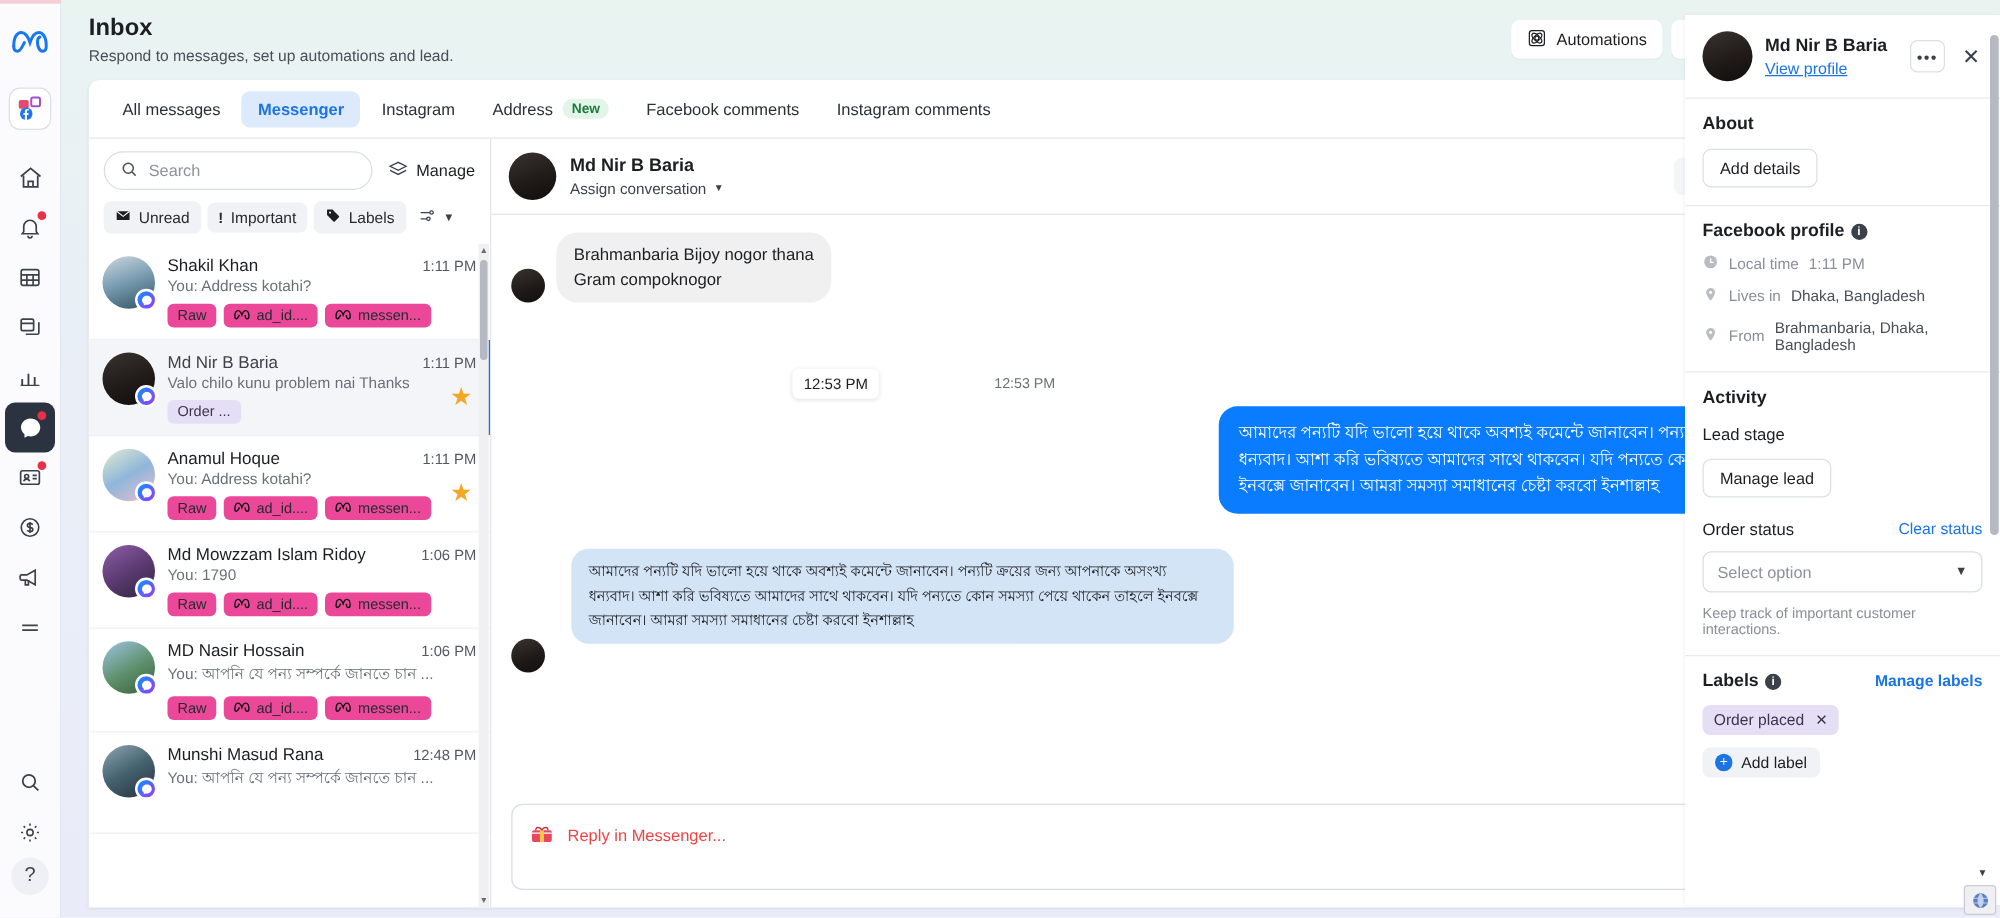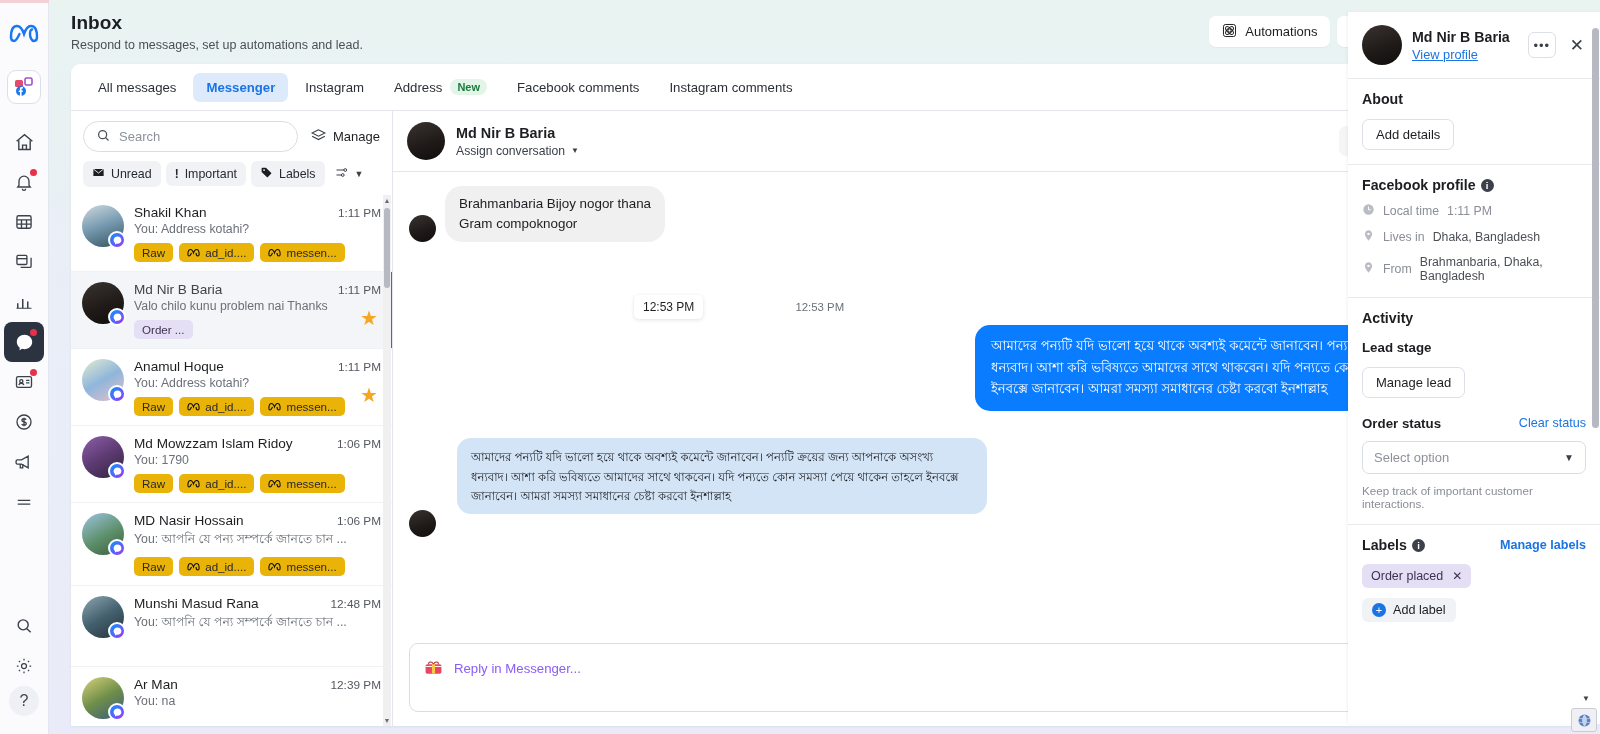--- a/index.html
+++ b/index.html
@@ -141,21 +141,21 @@
   .conv-name { font-size: 13.6px; color: #1c1e21; font-weight: 500; flex: 1 1 auto;
     white-space: nowrap; overflow: hidden; text-overflow: ellipsis; }
   .conv.sel .conv-name { color: #3f434a; }
   .conv-time { font-size: 11.8px; color: #545860; white-space: nowrap; padding-left: 6px;}
   .conv-snip {
     font-size: 12.3px; color: #6b7078; margin-top: 2px;
     white-space: nowrap; overflow: hidden; text-overflow: ellipsis;
   }
   .conv-tags { display: flex; gap: 6px; margin-top: 7px; align-items: center; }
   .ctag {
-    background: #eab308; border-radius: 5px; padding: 3px 8px; font-size: 11.6px;
+    background: #ec4899; border-radius: 5px; padding: 3px 8px; font-size: 11.6px;
     color: #262a30; display: flex; align-items: center; gap: 5px; white-space: nowrap;
   }
   .ctag.purple { background: #e5dff5; color: #3c3352; }
   .star { color: #f5a623; font-size: 20px; line-height: 1; }
   .conv-star { position: absolute; right: 14px; bottom: 20px; }
 
   
   .vscroll {
     position: absolute; right: 1px; width: 8px; background: #f0f0f2;
   }
@@ -212,21 +212,21 @@
   .replied { font-size: 11.3px; color: #5a5e66; margin: 6px 0 4px 48px; display:flex; align-items:center; gap:3px;}
   .read-dot { width:11px; height:11px; border-radius:50%; background:#111; align-self:flex-end; margin-left:6px; }
 
   
   .composer { padding: 0 16px 14px 16px; flex: 0 0 auto; }
   .comp-box {
     border: 1px solid #d9dde5; border-radius: 9px; height: 69px;
     position: relative; background: #fff; padding: 13px 14px;
   }
   .comp-top { display: flex; align-items: center; gap: 11px; }
-  .comp-ph { font-size: 13.2px; color: #8b5cf6; text-align: center; }
+  .comp-ph { font-size: 13.2px; color: #ef4444; text-align: center; }
   .comp-icons {
     position: absolute; right: 12px; bottom: 8px; display: flex; align-items: center; gap: 16px;
     color: #4b4f56; font-size: 15px;
   }
 
   
   .rpanel {
     position: absolute; right: 0; top: 12px; width: 252px; height: 712px;
     background: #fff; display: flex; flex-direction: column; overflow: hidden;
     box-shadow: -1px 0 3px rgba(0,0,0,.05);
@@ -248,21 +248,21 @@
   .rp-btn {
     margin-top: 12px; display: inline-flex; align-items: center; height: 31px;
     padding: 0 13px; border: 1px solid #dcdfe6; border-radius: 7px;
     font-size: 13px; color: #1c1e21; background: #fff;
   }
   .rp-info { width: 13px; height: 13px; border-radius: 50%; background: #3b4049; color: #fff;
     font-size: 9.5px; display: inline-flex; align-items: center; justify-content: center;
     font-weight: bold; margin-left: 5px; vertical-align: 1px;}
   .fb-line { display: flex; align-items: center; gap: 8px; margin-top: 10px; font-size: 12.3px; color: #8a8e96; }
   .fb-line .val { color: #4b4f56; }
-  .rp-sub { font-size: 13.3px; font-weight: bold; color: #1c1e21; margin-top: 2px;}
+  .rp-sub { font-size: 13.3px; font-weight: normal; color: #1c1e21; margin-top: 2px;}
   .rp-lbl-head { display:flex; align-items:center; justify-content: space-between; margin-top: 16px;}
   .rp-link-sm { font-size: 12.6px; color: #1b74e4; }
   .select {
     margin-top: 10px; height: 33px; border: 1px solid #d9dde5; border-radius: 7px;
     display: flex; align-items: center; padding: 0 11px; font-size: 13px; color: #8d919a;
   }
   .select .cr { margin-left: auto; color: #3b4049; font-size: 10px; }
   .rp-note { font-size: 11.6px; color: #8a8e96; margin-top: 10px; }
   .lbl-chip {
     display: inline-flex; align-items: center; gap: 9px; background: #e5dff5;
@@ -701,37 +701,20 @@
               </div>
               <div class="conv-main">
                 <div class="conv-top">
                   <span class="conv-name">Munshi Masud Rana</span>
                   <span class="conv-time">12:48 PM</span>
                 </div>
                 <div class="conv-snip">You: আপনি যে পন্য সম্পর্কে জানতে চান ...</div>
               </div>
             </div>
 
-            <div class="conv">
-              <div class="av">
-                <span class="pic" style="background:linear-gradient(150deg,#d9d27a 0%,#6f8f4a 50%,#3c5a7a 100%)"></span>
-                <span class="mbadge">
-                    <svg width="11" height="11" viewBox="0 0 24 24" fill="#fff">
-                      <path d="M12 3.5c-4.7 0-8.5 3.5-8.5 7.9 0 2.4 1.2 4.6 3.1 6v3.1l2.8-1.5c.8.2 1.7.3 2.6.3 4.7 0 8.5-3.5 8.5-7.9S16.7 3.5 12 3.5z"></path>
-                    </svg>
-                  </span>
-              </div>
-              <div class="conv-main">
-                <div class="conv-top">
-                  <span class="conv-name">Ar Man</span>
-                  <span class="conv-time">12:39 PM</span>
-                </div>
-                <div class="conv-snip">You: na</div>
-              </div>
-            </div>
 
             <div class="vscroll" style="top:0;bottom:0;">
               <div class="arrowbox" style="top:0;">▲</div>
               <div class="thumb" style="top:13px;height:80px;"></div>
               <div class="arrowbox" style="bottom:0;">▼</div>
             </div>
           </div>
         </div>
 
         <div class="thread">

